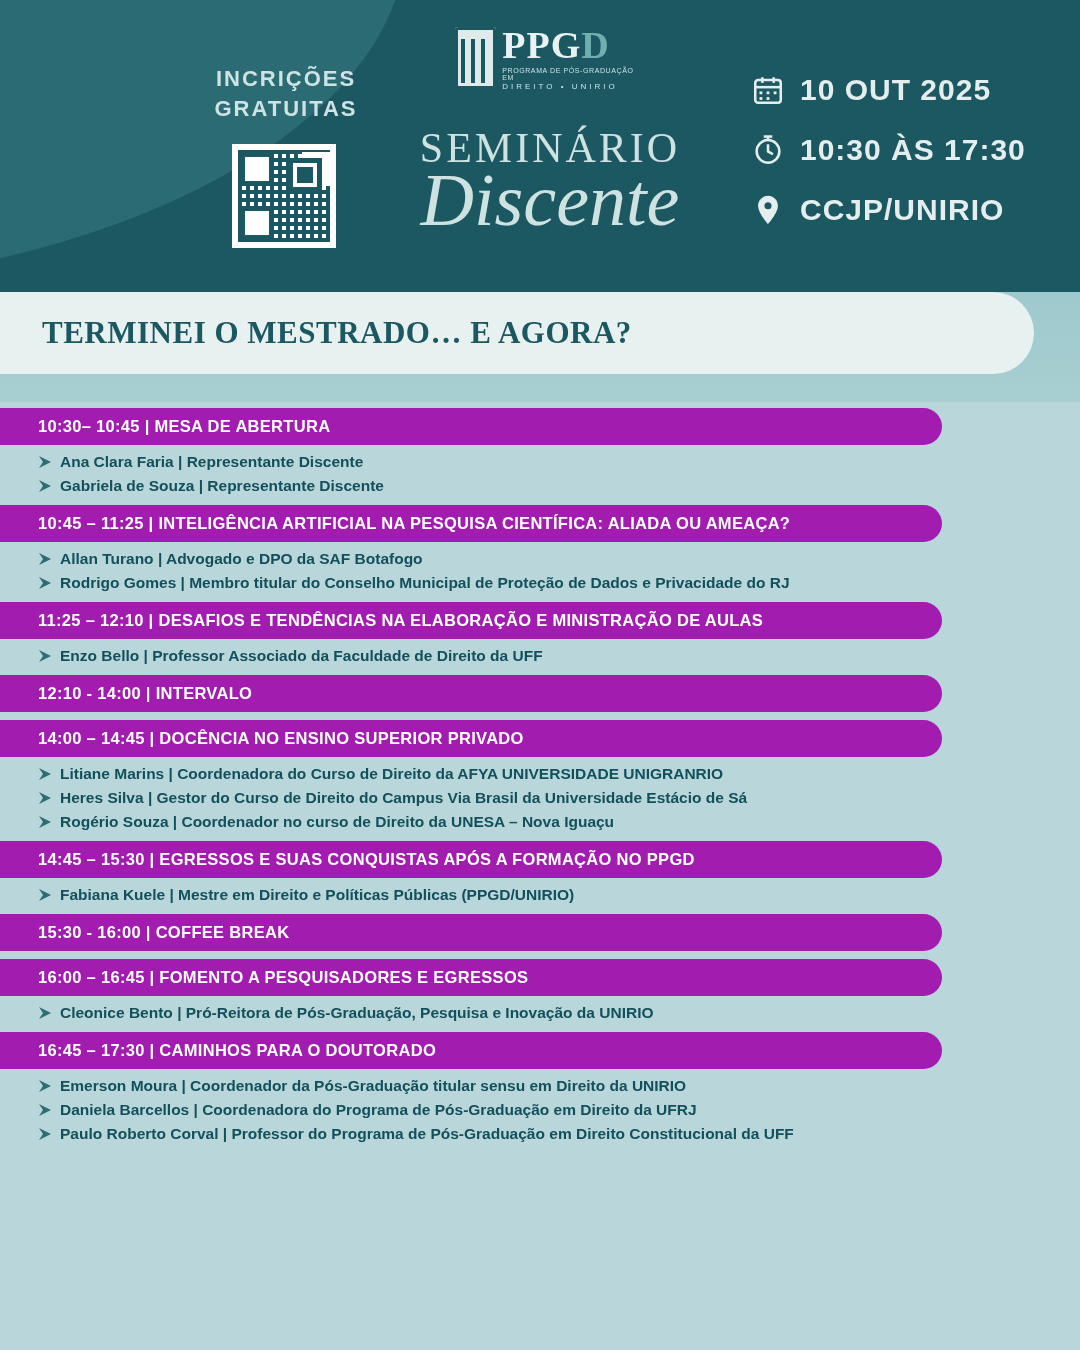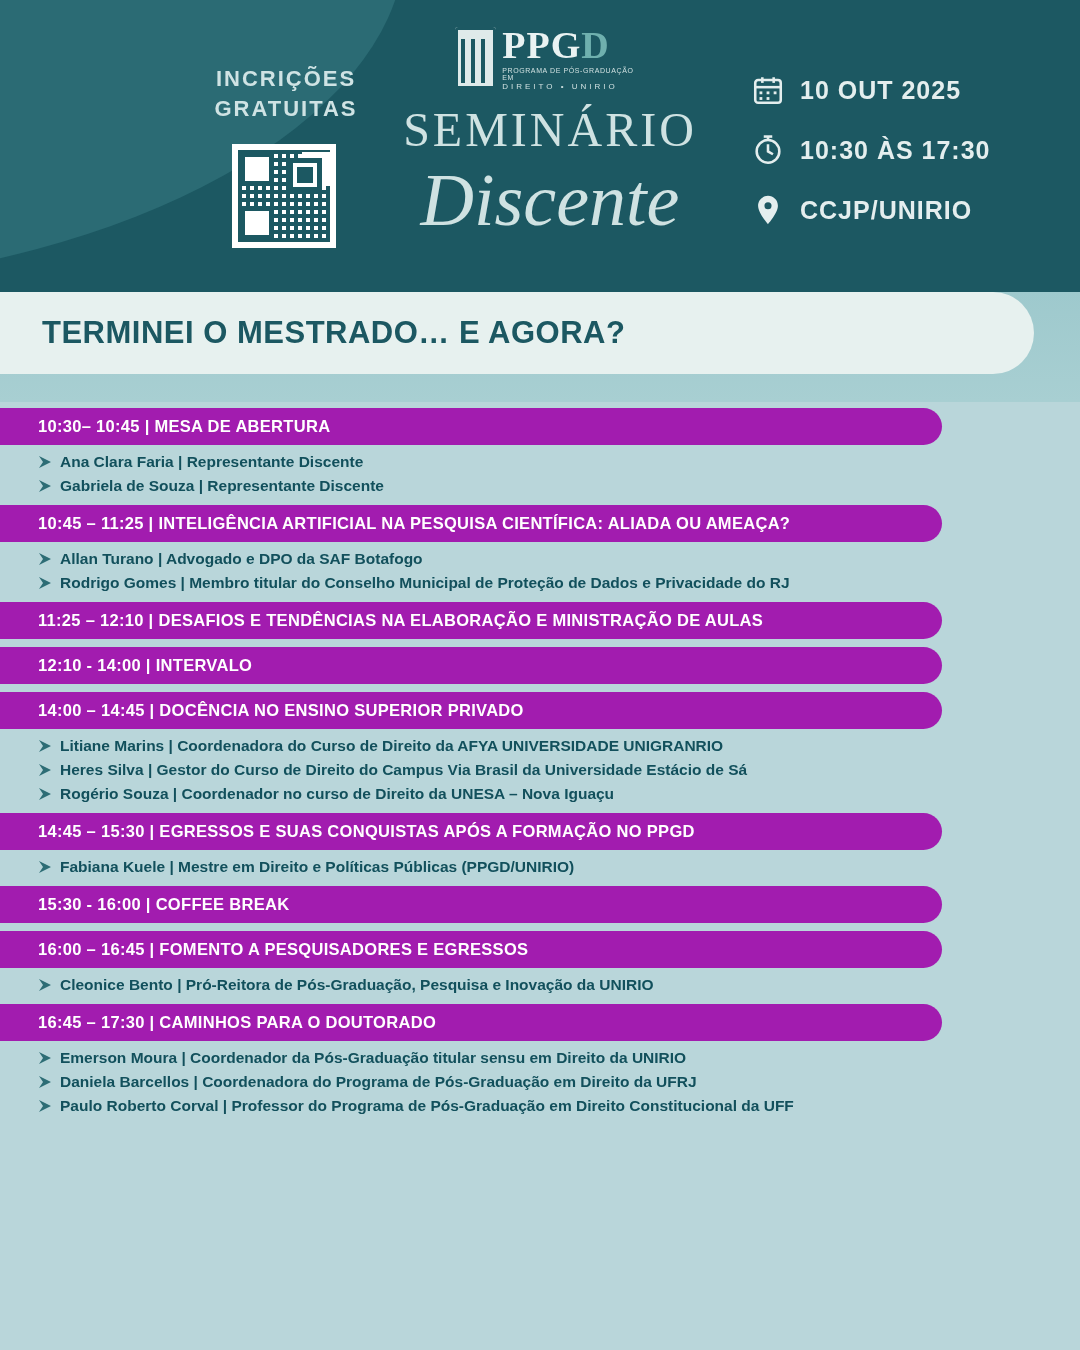--- a/index.html
+++ b/index.html
@@ -138,25 +138,25 @@
   .logo-sub2 {
     font-size: 8px;
     letter-spacing: 3px;
     margin-top: 2px;
     color: #cfe0e0;
   }
 
   .title-seminario {
     position: absolute;
     left: 390px;
-    top: 102px;
+    top: 124px;
     width: 320px;
     text-align: center;
     font-family: "Liberation Serif", serif;
-    font-size: 48px;
+    font-size: 42px;
     letter-spacing: 3px;
     color: #cfe2e2;
   }
   .title-discente {
     position: absolute;
     left: 380px;
     top: 158px;
     width: 340px;
     text-align: center;
     font-family: "Liberation Serif", serif;
@@ -171,21 +171,21 @@
     right: 50px;
     top: 72px;
     width: 280px;
   }
   .info-row {
     display: flex;
     align-items: center;
     gap: 14px;
     margin-bottom: 24px;
     color: #e4eeee;
-    font-size: 25px;
+    font-size: 30px;
     font-weight: bold;
     letter-spacing: 1px;
   }
   .info-icon {
     width: 36px;
     height: 36px;
     flex: 0 0 36px;
     display: flex;
     align-items: center;
     justify-content: center;
@@ -203,21 +203,21 @@
     top: 0;
     width: 1034px;
     height: 82px;
     background: #e7f1ef;
     border-radius: 0 60px 60px 0;
     display: flex;
     align-items: center;
   }
   .banner-text {
     margin-left: 42px;
-    font-family: Liberation Sans, sans-serif;
+    font-family: Liberation Serif, serif;
     font-size: 31px;
     font-weight: bold;
     color: #1c5862;
     letter-spacing: 0.5px;
   }
 
   
   .schedule {
     position: relative;
     padding: 6px 0 0 0;
@@ -355,20 +355,28 @@
         <span>Allan Turano | Advogado e  DPO da SAF Botafogo</span>
       </div>
       <div class="speaker">
         <span class="chev"><svg width="20" height="14" viewBox="0 0 20 14">
             <path d="M1 1 L13 7 L1 13 L5 7 Z" fill="#2d6d75"></path>
           </svg></span>
         <span>Rodrigo Gomes | Membro titular do Conselho Municipal de Proteção de Dados e Privacidade do RJ</span>
       </div>
     </div>
     <div class="session-bar">11:25 – 12:10 | DESAFIOS E TENDÊNCIAS NA ELABORAÇÃO E MINISTRAÇÃO DE AULAS</div>
+    <div class="speakers">
+      <div class="speaker">
+        <span class="chev"><svg width="20" height="14" viewBox="0 0 20 14">
+            <path d="M1 1 L13 7 L1 13 L5 7 Z" fill="#2d6d75"></path>
+          </svg></span>
+        <span>Enzo Bello | Professor Associado da Faculdade de Direito da UFF</span>
+      </div>
+    </div>
     <div class="session-bar">12:10 - 14:00 | INTERVALO</div>
     <div class="session-bar">14:00 – 14:45 | DOCÊNCIA NO ENSINO SUPERIOR PRIVADO</div>
     <div class="speakers">
       <div class="speaker">
         <span class="chev"><svg width="20" height="14" viewBox="0 0 20 14">
             <path d="M1 1 L13 7 L1 13 L5 7 Z" fill="#2d6d75"></path>
           </svg></span>
         <span>Litiane Marins | Coordenadora do Curso de Direito da AFYA UNIVERSIDADE UNIGRANRIO</span>
       </div>
       <div class="speaker">

